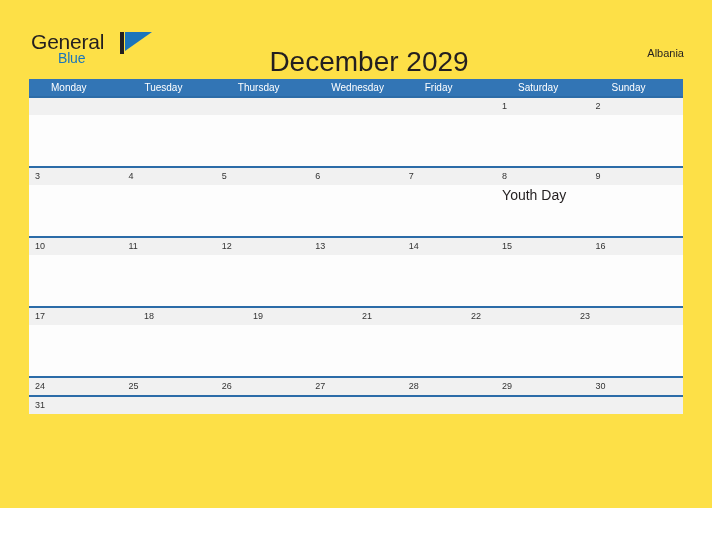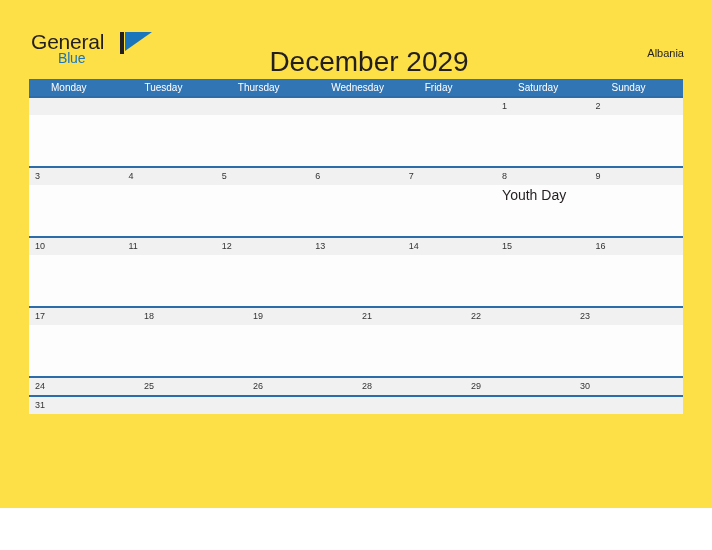--- a/index.html
+++ b/index.html
@@ -293,20 +293,21 @@
         <div class="event-cell"><span class="event-text"></span></div>
         <div class="event-cell"><span class="event-text"></span></div>
       </div>
     </div>
 
     <div class="week-row">
       <div class="daynum-band">
         <div class="daynum-cell">24</div>
         <div class="daynum-cell">25</div>
         <div class="daynum-cell">26</div>
+        <div class="daynum-cell">27</div>
         <div class="daynum-cell">28</div>
         <div class="daynum-cell">29</div>
         <div class="daynum-cell">30</div>
       </div>
     </div>
 
     <div class="week-row short">
       <div class="daynum-band">
         <div class="daynum-cell">31</div>
         <div class="daynum-cell"></div>

